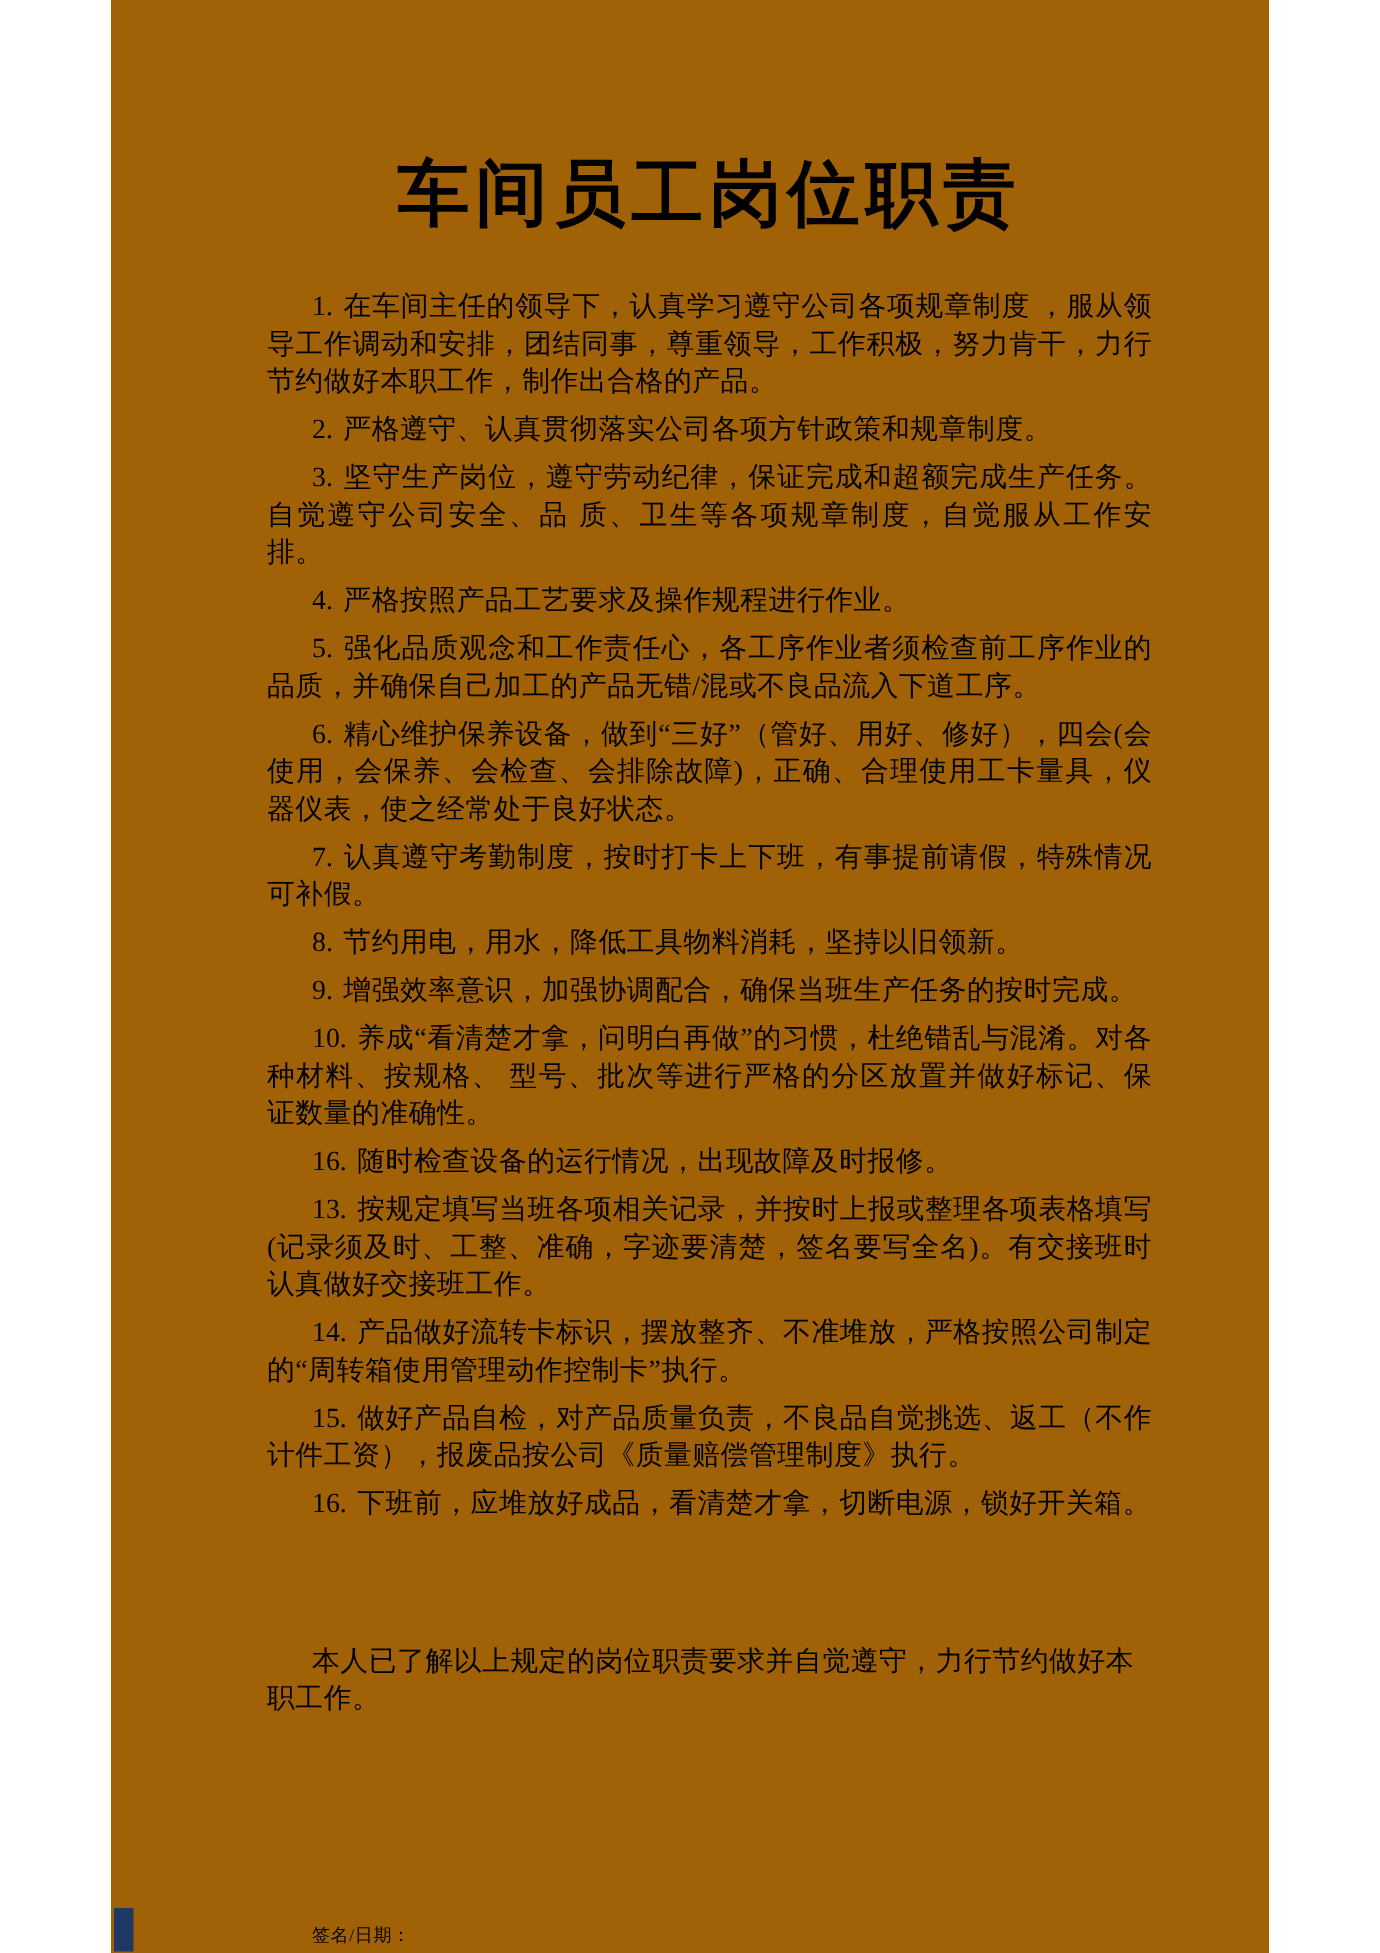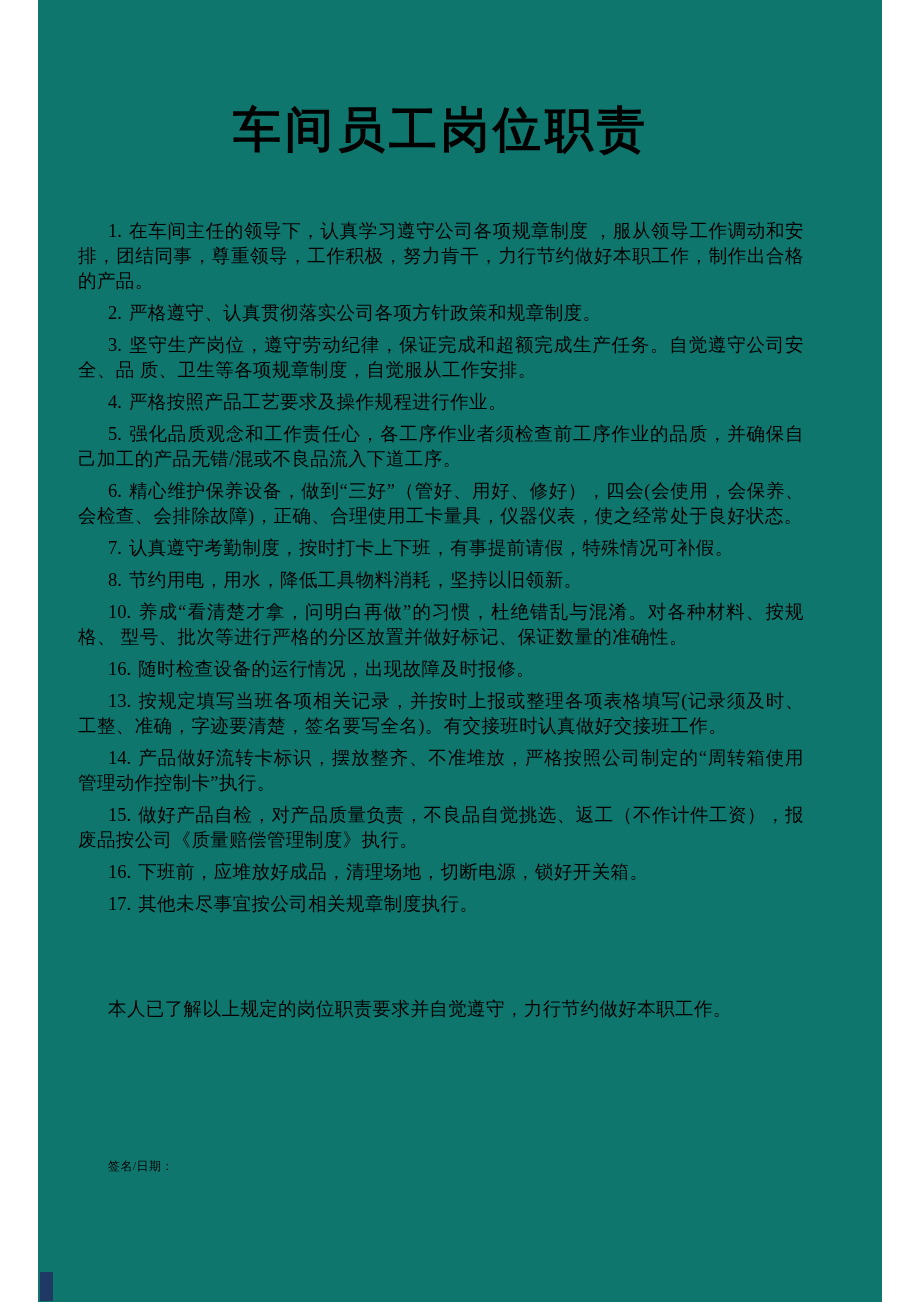--- a/index.html
+++ b/index.html
@@ -6,40 +6,40 @@
     margin: 0;
     padding: 0;
     background: #ffffff;
   }
   body {
     font-family: "Liberation Serif", "DejaVu Serif", serif;
     color: #000000;
   }
   .page {
     position: relative;
-    width: 844px;
+    width: 772px;
     height: 1302px;
     margin: 0 auto;
-    background: #0f766e;
+    background: #a16207;
     overflow: hidden;
     box-sizing: border-box;
-    padding: 0 78px 0 40px;
+    padding: 0 78px 0 104px;
   }
   .doc-title {
     margin: 0;
     padding-top: 104px;
     text-align: center;
     font-size: 48px;
     font-weight: bold;
     letter-spacing: 4px;
     line-height: 1.1;
     white-space: nowrap;
   }
   .items {
-    margin-top: 62px;
+    margin-top: 36px;
   }
   .item {
     margin: 7px 0;
     font-size: 18.5px;
     line-height: 25px;
     text-align: justify;
     text-indent: 30px;
     letter-spacing: 0.4px;
   }
   .item .num {
@@ -77,27 +77,27 @@
 
   <div class="items">
     <p class="item"><span class="num">1.</span><span>在车间主任的领导下，认真学习遵守公司各项规章制度 ，服从领导工作调动和安排，团结同事，尊重领导，工作积极，努力肯干，力行节约做好本职工作，制作出合格的产品。</span></p>
     <p class="item"><span class="num">2.</span><span>严格遵守、认真贯彻落实公司各项方针政策和规章制度。</span></p>
     <p class="item"><span class="num">3.</span><span>坚守生产岗位，遵守劳动纪律，保证完成和超额完成生产任务。自觉遵守公司安全、品 质、卫生等各项规章制度，自觉服从工作安排。</span></p>
     <p class="item"><span class="num">4.</span><span>严格按照产品工艺要求及操作规程进行作业。</span></p>
     <p class="item"><span class="num">5.</span><span>强化品质观念和工作责任心，各工序作业者须检查前工序作业的品质，并确保自己加工的产品无错/混或不良品流入下道工序。</span></p>
     <p class="item"><span class="num">6.</span><span>精心维护保养设备，做到“三好”（管好、用好、修好），四会(会使用，会保养、会检查、会排除故障)，正确、合理使用工卡量具，仪器仪表，使之经常处于良好状态。</span></p>
     <p class="item"><span class="num">7.</span><span>认真遵守考勤制度，按时打卡上下班，有事提前请假，特殊情况可补假。</span></p>
     <p class="item"><span class="num">8.</span><span>节约用电，用水，降低工具物料消耗，坚持以旧领新。</span></p>
+    <p class="item"><span class="num">9.</span><span>增强效率意识，加强协调配合，确保当班生产任务的按时完成。</span></p>
     <p class="item"><span class="num">10.</span><span>养成“看清楚才拿，问明白再做”的习惯，杜绝错乱与混淆。对各种材料、按规格、 型号、批次等进行严格的分区放置并做好标记、保证数量的准确性。</span></p>
     <p class="item"><span class="num">16.</span><span>随时检查设备的运行情况，出现故障及时报修。</span></p>
     <p class="item"><span class="num">13.</span><span>按规定填写当班各项相关记录，并按时上报或整理各项表格填写(记录须及时、工整、准确，字迹要清楚，签名要写全名)。有交接班时认真做好交接班工作。</span></p>
     <p class="item"><span class="num">14.</span><span>产品做好流转卡标识，摆放整齐、不准堆放，严格按照公司制定的“周转箱使用管理动作控制卡”执行。</span></p>
     <p class="item"><span class="num">15.</span><span>做好产品自检，对产品质量负责，不良品自觉挑选、返工（不作计件工资），报废品按公司《质量赔偿管理制度》执行。</span></p>
-    <p class="item"><span class="num">16.</span><span>下班前，应堆放好成品，清理场地，切断电源，锁好开关箱。</span></p>
-    <p class="item"><span class="num">17.</span><span>其他未尽事宜按公司相关规章制度执行。</span></p>
+    <p class="item"><span class="num">16.</span><span>下班前，应堆放好成品，看清楚才拿，切断电源，锁好开关箱。</span></p>
   </div>
 
   <p class="closing">本人已了解以上规定的岗位职责要求并自觉遵守，力行节约做好本职工作。</p>
 
   <p class="signature">签名/日期：</p>
 
   <div class="corner-mark" style="background:#1F3864;"></div>
 
 </div>
 

